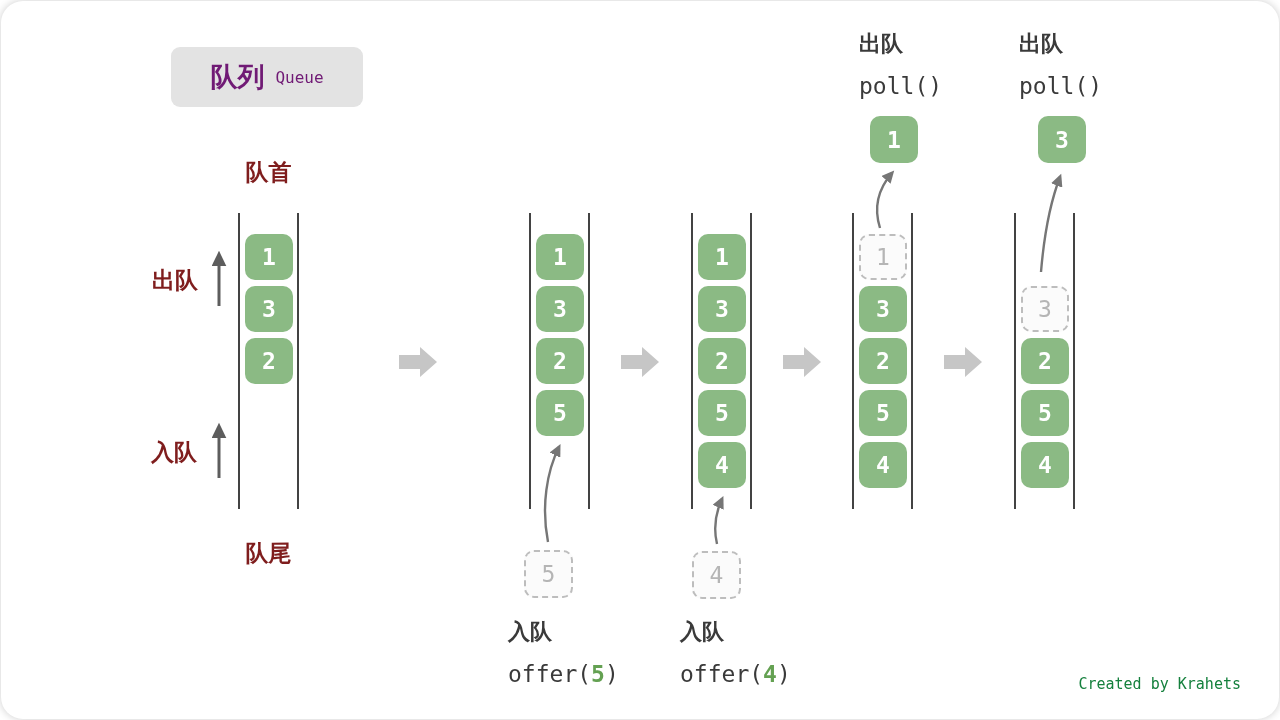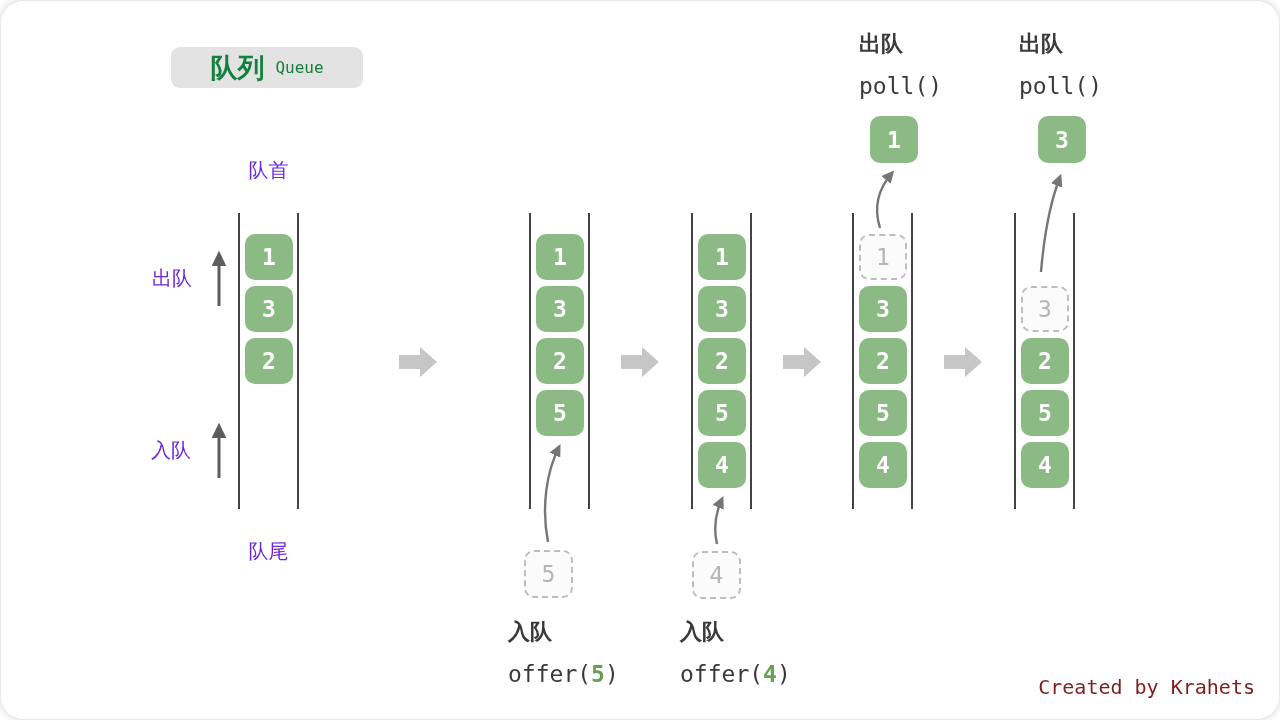--- a/index.html
+++ b/index.html
@@ -1,42 +1,42 @@
 <!DOCTYPE html>
 <html><head>
 <meta charset="utf-8">
 <style>
   html,body{margin:0;padding:0;background:#ffffff;width:1280px;height:720px;
     font-family:"Liberation Sans",sans-serif;}
   .card{position:relative;width:1278px;height:718px;margin:1px auto;background:#ffffff;
     border-radius:22px;box-shadow:0 0 8px rgba(0,0,0,.20);overflow:hidden;}
-  .title-badge{position:absolute;left:170px;top:46px;width:192px;height:41px;
+  .title-badge{position:absolute;left:170px;top:46px;width:192px;height:60px;
     background:#e3e3e3;border-radius:9px;display:flex;align-items:center;justify-content:center;
-    gap:11px;color:#15803d;}
+    gap:11px;color:#701a75;}
   .title-zh{font-size:27px;font-weight:700;}
   .title-en{font-family:"DejaVu Sans Mono",monospace;font-size:16px;font-weight:400;}
-  .cjk-label{position:absolute;color:#6d28d9;font-size:20px;font-weight:400;white-space:nowrap;}
+  .cjk-label{position:absolute;color:#7f1d1d;font-size:23px;font-weight:700;white-space:nowrap;}
   .queue-column{position:absolute;top:212px;width:61px;height:296px;box-sizing:border-box;
     border-left:2px solid #434343;border-right:2px solid #434343;}
   .qbox{position:absolute;width:48px;height:46px;border-radius:10px;background:#8bba84;
     color:#ffffff;font-family:"DejaVu Sans Mono",monospace;font-size:23px;font-weight:700;
     display:flex;align-items:center;justify-content:center;}
   .qbox.dashed{background:#fbfbfb;border:2px dashed #bdbdbd;color:#b5b5b5;box-sizing:border-box;
     font-weight:500;}
   .detached{position:absolute;width:49px;height:48px;border-radius:10px;background:#fbfbfb;
     border:2px dashed #bdbdbd;box-sizing:border-box;color:#b5b5b5;
     font-family:"DejaVu Sans Mono",monospace;font-size:23px;font-weight:500;
     display:flex;align-items:center;justify-content:center;}
   .op-label{position:absolute;white-space:nowrap;color:#3a3a3a;}
   .op-label .zh{font-size:22px;font-weight:600;line-height:30px;}
   .op-label .code{font-family:"DejaVu Sans Mono",monospace;font-size:23px;font-weight:500;
     line-height:30px;margin-top:12px;}
   .op-label .arg{color:#64a152;font-weight:700;}
-  .watermark{position:absolute;top:674px;right:24px;font-family:"DejaVu Sans Mono",monospace;
-    font-size:20px;color:#7f1d1d;}
+  .watermark{position:absolute;top:674px;right:38px;font-family:"DejaVu Sans Mono",monospace;
+    font-size:15px;color:#15803d;}
   #arrow-layer{position:absolute;left:0;top:0;pointer-events:none;}
 </style>
 </head>
 <body>
 
 <div class="card">
 
   <div class="title-badge">
     <span class="title-zh">队列</span>
     <span class="title-en">Queue</span>

